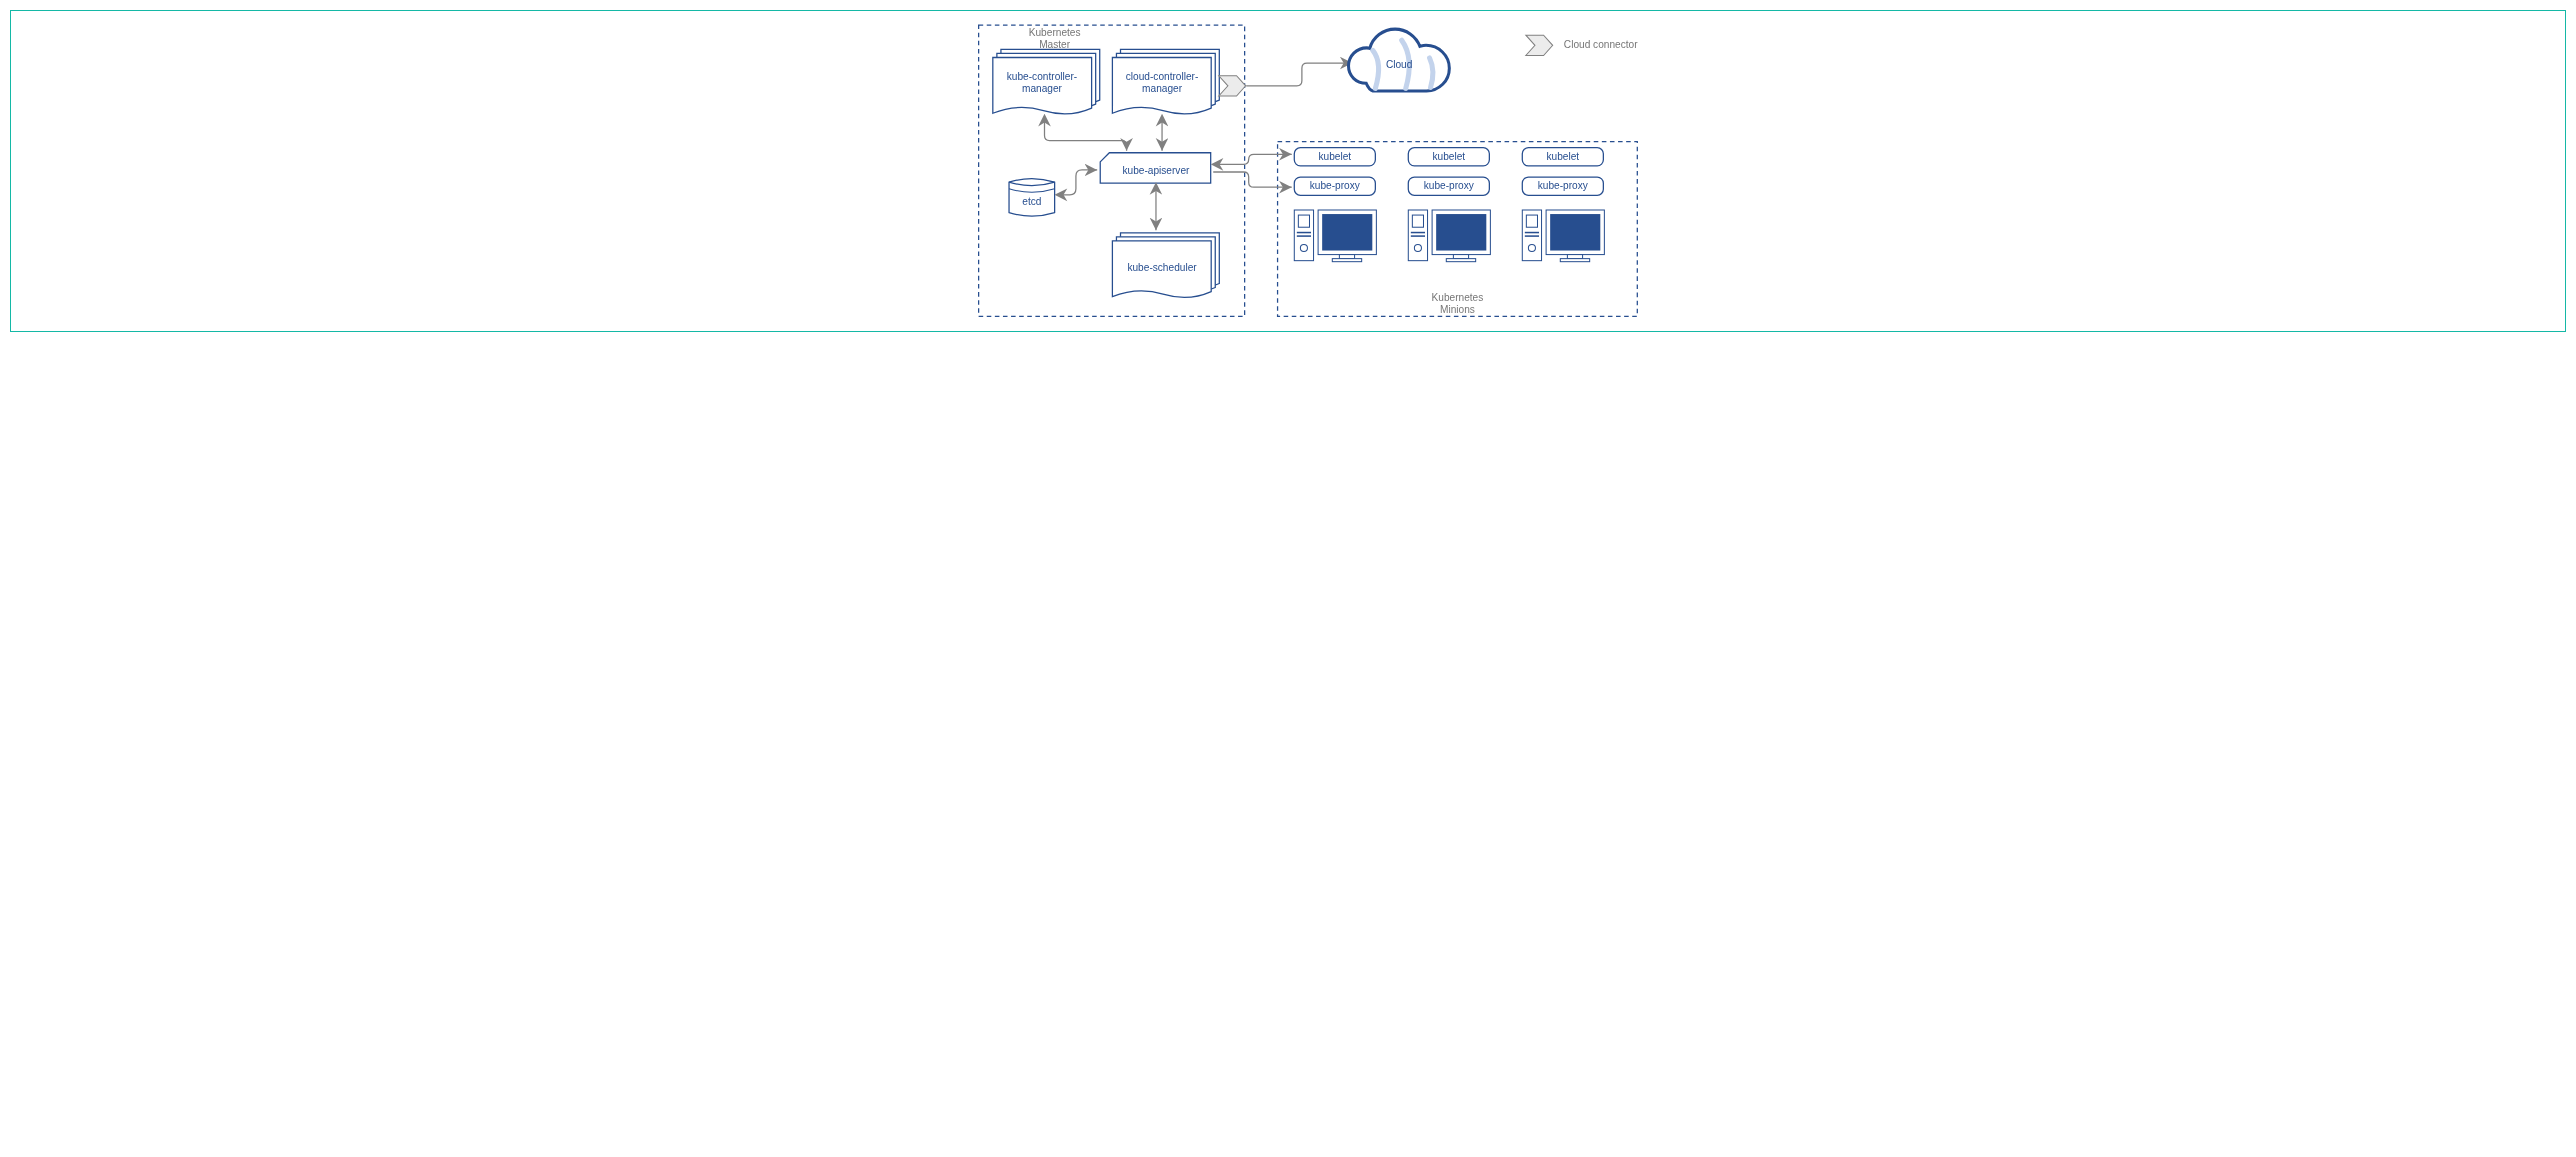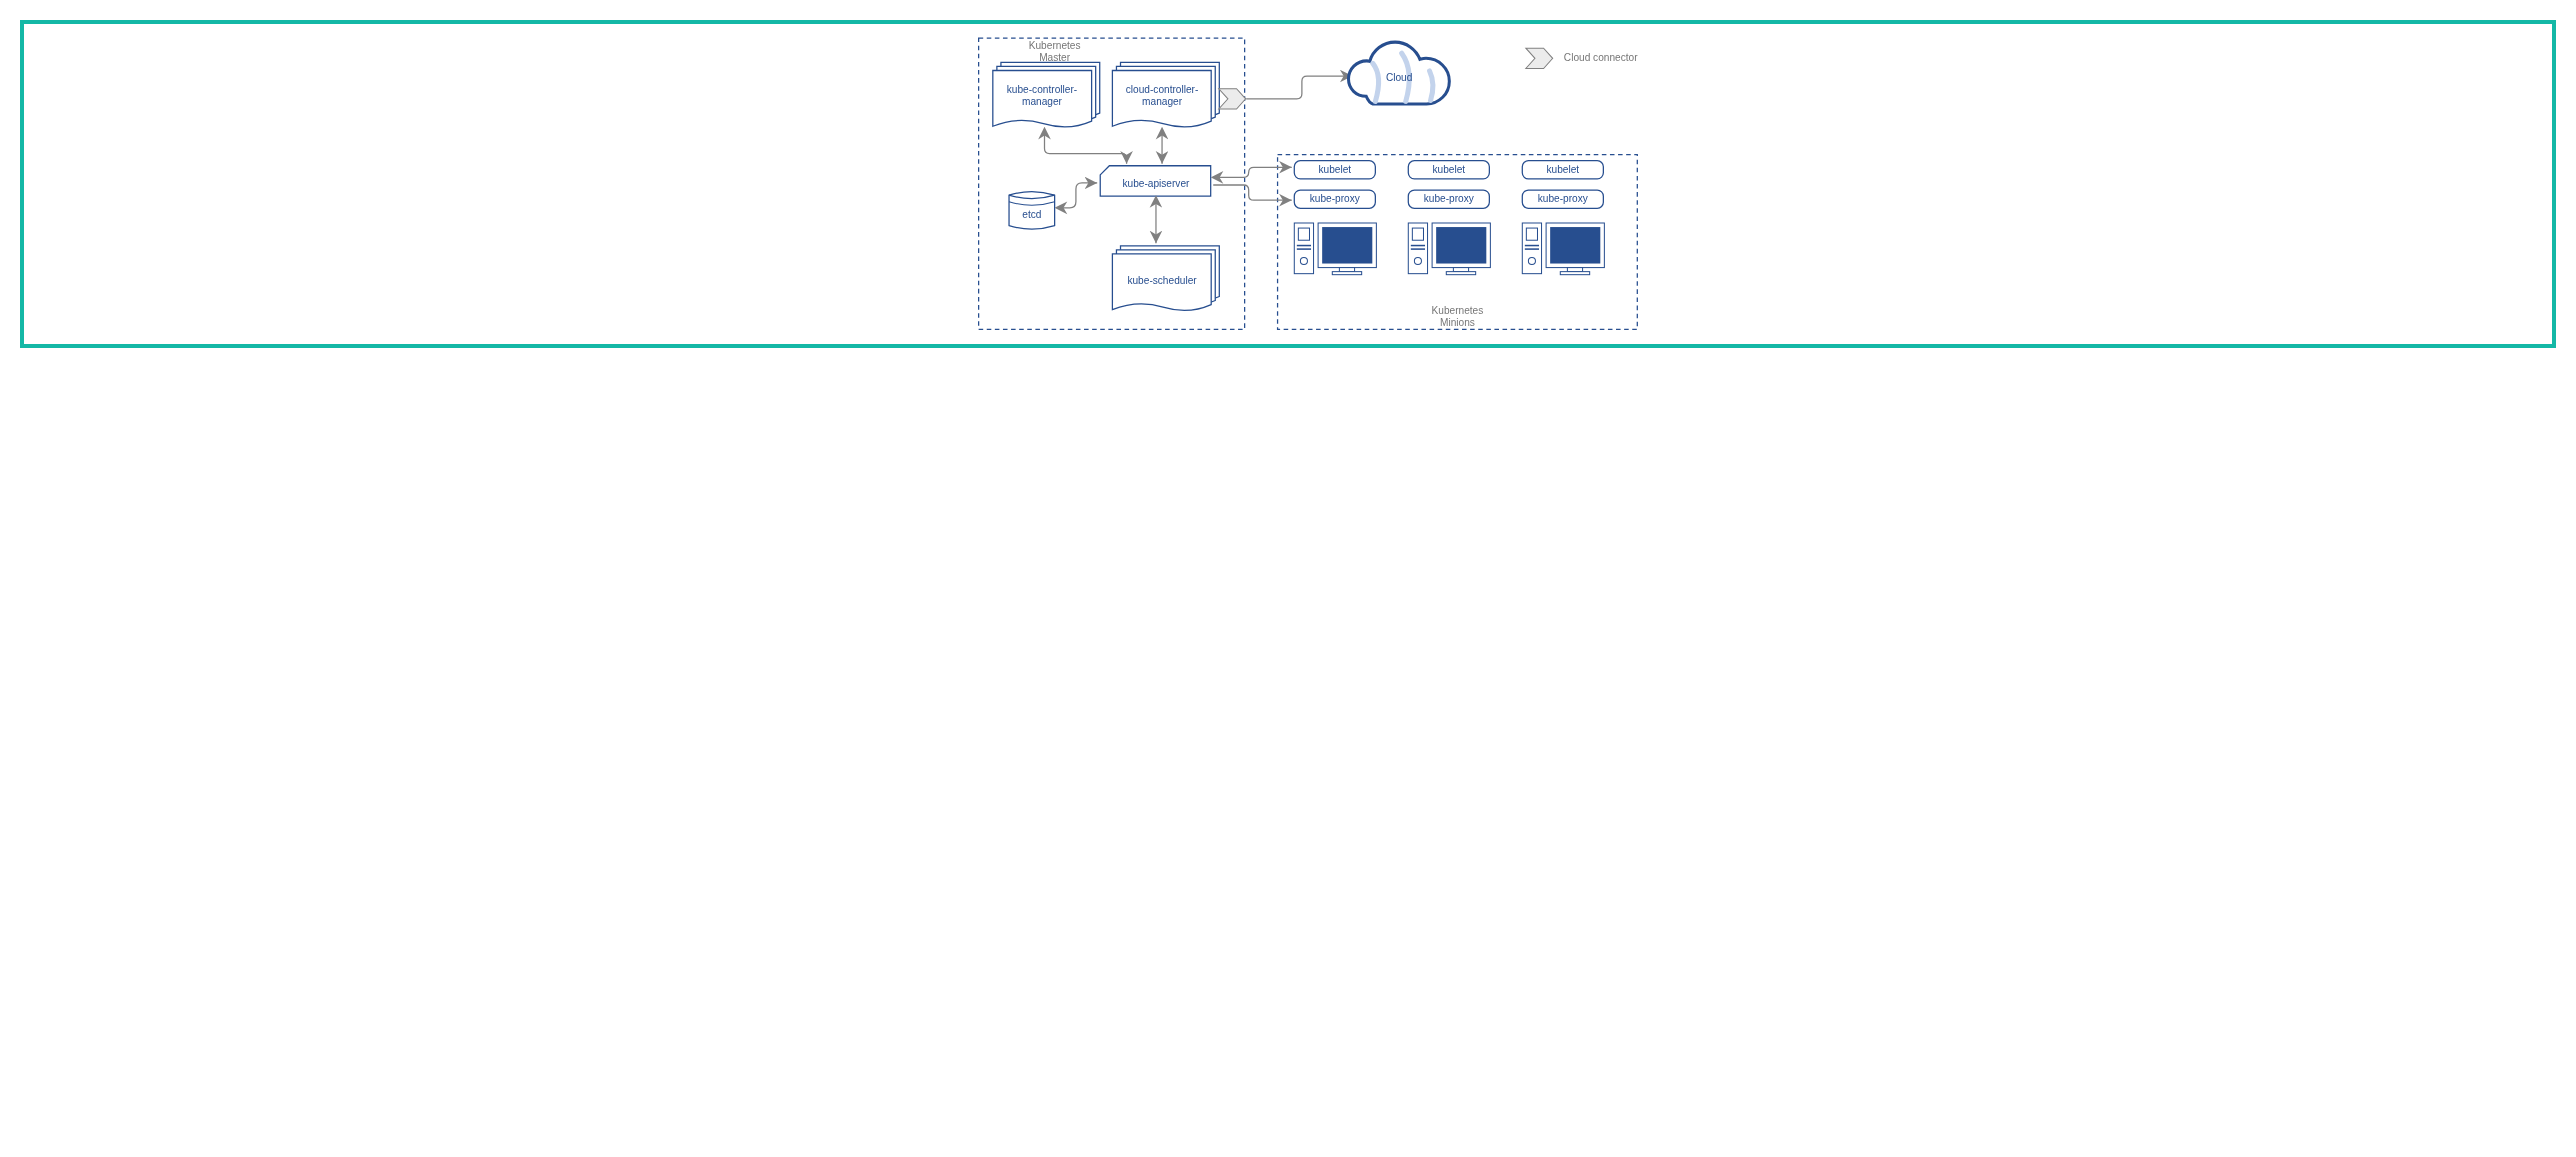--- a/index.html
+++ b/index.html
@@ -1,16 +1,16 @@
 <!DOCTYPE html>
 <html style="font-size:8.2px"><head>
 <meta charset="utf-8">
 <style>
   html,body{margin:0;padding:0;background:#fff;font-family:"Segoe UI","Helvetica Neue",Arial,sans-serif}
-  .frame{border:4px solid #14b8a6;margin:20px;padding:9.3px 9.3px 7.2px 9.3px;position:relative;height:304px}
+  .frame{border:1px solid #14b8a6;margin:10px;padding:9.3px 9.3px 7.2px 9.3px;position:relative;height:304px}
   svg{display:block}
   .box-label{fill:#274e8f;font-size:20px}
   .grey-label{fill:#767676;font-size:20px}
   .dashed{stroke:#274e8f;stroke-width:2.5;stroke-dasharray:9 7;fill:none}
   .doc-outline{stroke:#274e8f;stroke-width:2.5;fill:#fff}
   .arrow{stroke:#808080;stroke-width:2.5;fill:none}
   .arrowhead{fill:#808080}
   .pill{stroke:#274e8f;stroke-width:2.5;fill:#fff}
   .comp-fill{fill:#274e8f}
   .comp-stroke{stroke:#274e8f;stroke-width:2;fill:#fff}

